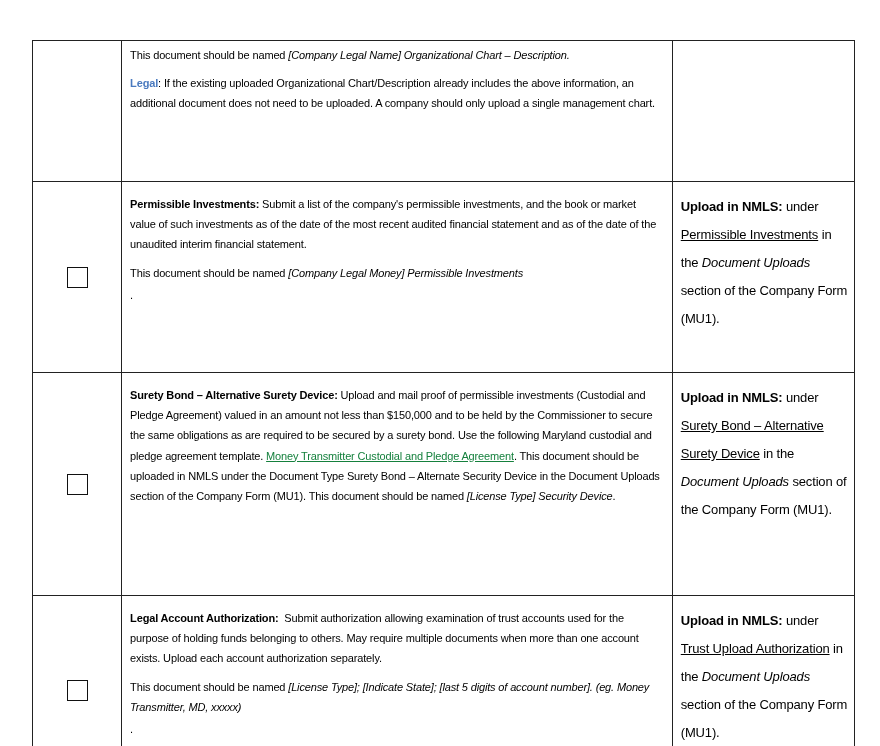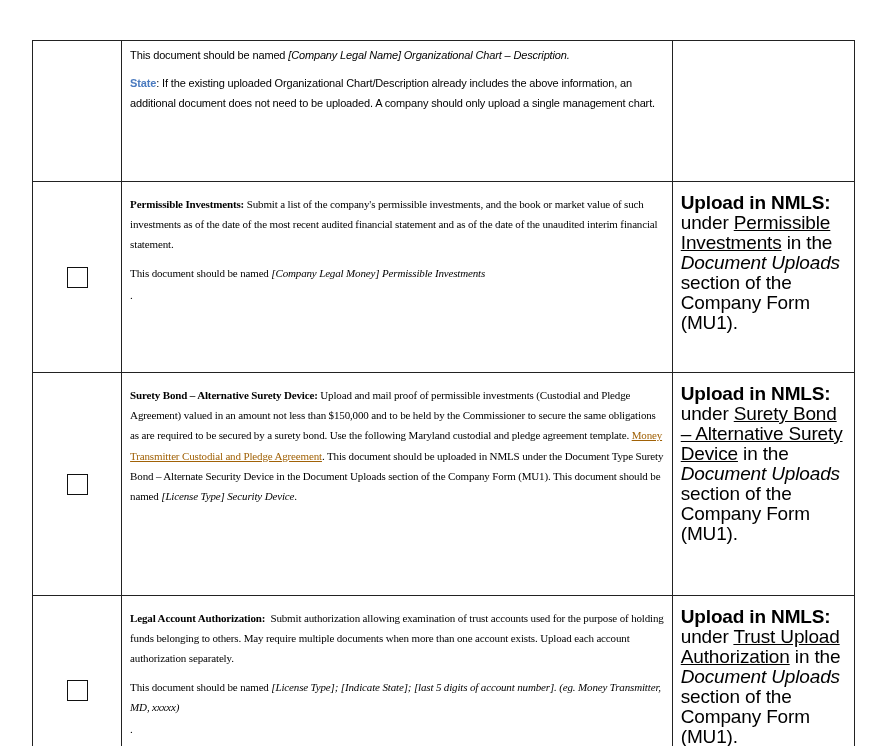--- a/index.html
+++ b/index.html
@@ -5,53 +5,53 @@
   html, body { margin: 0; padding: 0; background: #ffffff; }
   body { width: 880px; height: 746px; position: relative; overflow: hidden;
          font-family: "Liberation Sans", sans-serif; color: #000; }
   .doc-table { position: absolute; left: 32px; top: 40px; width: 823px;
                border-collapse: collapse; table-layout: fixed; }
   .doc-table td { border: 1.3px solid #222; vertical-align: top; padding: 0; }
   .col-check { width: 89px; }
   .col-main { width: 550px; }
   .col-up { width: 182px; }
   .cell-main { padding: 8px 8px 6px 8px !important; font-size: 11px; line-height: 20.2px; letter-spacing: -0.15px; }
-  .cell-up { padding: 11px 6px 6px 8px !important; font-size: 19px; line-height: 20px; letter-spacing: -0.15px; }
+  .cell-up { padding: 11px 6px 6px 8px !important; font-size: 13px; line-height: 28px; letter-spacing: -0.15px; }
   .cell-check { position: relative; vertical-align: middle !important; }
   .checkbox { display: block; width: 19px; height: 19px; border: 1.5px solid #111; margin: 0 auto; background: #fff; cursor: pointer; }
   p { margin: 0; }
   p + p { margin-top: 8px; }
   .b { font-weight: bold; }
   .i { font-style: italic; }
   .u { text-decoration: underline; }
   .note { color: #4a7abf; font-weight: bold; }
-  .link { color: #a16207; text-decoration: underline; cursor: pointer; }
+  .link { color: #15803d; text-decoration: underline; cursor: pointer; }
   .r1 td { height: 123px; }
   .r2 td { height: 172px; }
   .r3 td { height: 204px; }
   .r4 td { height: 171px; }
   .r1 .cell-main { padding-top: 4px !important; }
-  .r2 .cell-main, .r3 .cell-main, .r4 .cell-main { padding-top: 12px !important; font-family: Liberation Serif, serif; }
+  .r2 .cell-main, .r3 .cell-main, .r4 .cell-main { padding-top: 12px !important; }
 </style>
 </head>
 <body>
 
 <table class="doc-table">
   <colgroup>
     <col class="col-check">
       <col class="col-main">
       <col class="col-up">
   </colgroup>
 
   <tbody>
       <tr class="r1">
     <td class="cell-check"></td>
     <td class="cell-main">
       <p><span>This document should be named </span><span class="i">[Company Legal Name] Organizational Chart – Description.</span></p>
-      <p><span class="note">State</span><span>: If the existing uploaded Organizational Chart/Description already includes the above information, an additional document does not need to be uploaded. A company should only upload a single management chart.</span></p>
+      <p><span class="note">Legal</span><span>: If the existing uploaded Organizational Chart/Description already includes the above information, an additional document does not need to be uploaded. A company should only upload a single management chart.</span></p>
     </td>
     <td class="cell-up"></td>
   </tr>
 
   <tr class="r2">
     <td class="cell-check">
       <span class="checkbox"></span>
     </td>
     <td class="cell-main">
       <p><span class="b">Permissible Investments:</span><span> Submit a list of the company's permissible investments, and the book or market value of such investments as of the date of the most recent audited financial statement and as of the date of the unaudited interim financial statement.</span></p>

